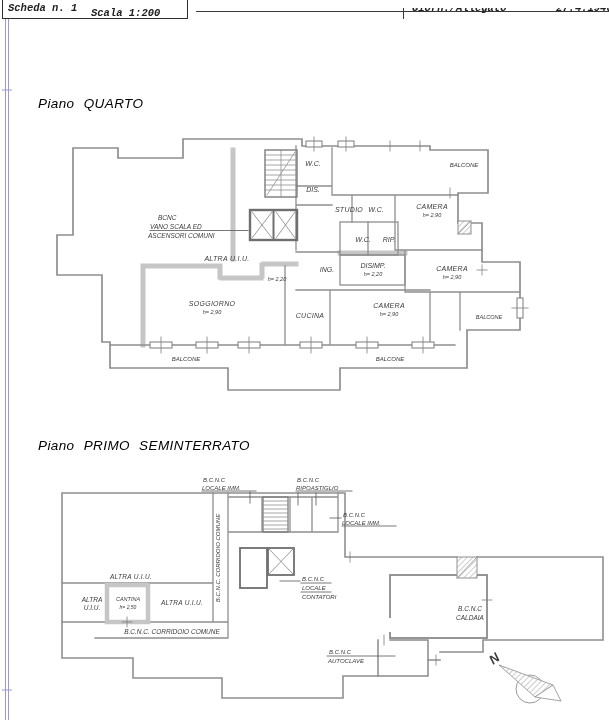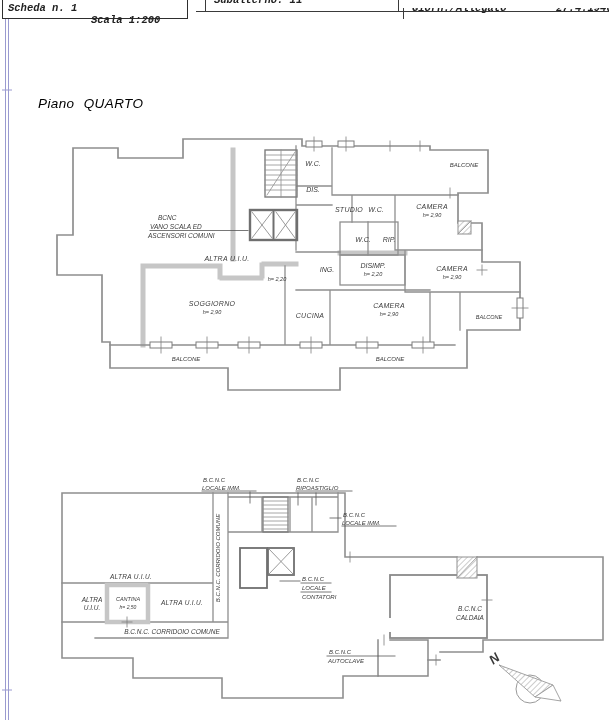--- a/index.html
+++ b/index.html
@@ -3,21 +3,21 @@
 <meta charset="utf-8">
 <style>
   html,body{margin:0;padding:0;background:#e9e9e9;}
   .page{position:relative;width:609px;height:720px;background:#ffffff;overflow:hidden;
         font-family:"Liberation Sans",sans-serif;font-style:italic;}
   svg{position:absolute;left:0;top:0;}
   
   .hdr-box1{position:absolute;left:2px;top:-3px;width:184px;height:20px;border:1.4px solid #2e2e2e;
             background:#fff;font-family:"Liberation Mono",monospace;font-size:10.5px;font-weight:bold;color:#222;z-index:5;}
   .hdr-box1 .a{position:absolute;left:5px;top:4px;white-space:pre;}
-  .hdr-box1 .b{position:absolute;left:88px;top:16px;white-space:pre;}
+  .hdr-box1 .b{position:absolute;left:88px;top:9px;white-space:pre;}
   .hdr-rule{position:absolute;left:196px;top:11px;width:413px;height:0;border-top:1.2px solid #3a3a3a;z-index:4;}
   .hdr-box2{position:absolute;left:205px;top:0;width:192px;height:11px;overflow:hidden;
             border-left:1.2px solid #3a3a3a;border-right:1.2px solid #3a3a3a;
             font-family:"Liberation Mono",monospace;font-size:10.5px;font-weight:bold;color:#222;z-index:5;}
   .hdr-box3{position:absolute;left:403px;top:8px;width:206px;height:11px;overflow:hidden;
             border-left:1.2px solid #3a3a3a;
             font-family:"Liberation Mono",monospace;font-size:10.5px;font-weight:bold;color:#222;z-index:5;}
   .clip{position:absolute;top:-6px;white-space:pre;}
   .cl1{left:8px;} .cl2{left:8px;} .cl3{left:152px;}
   
@@ -31,29 +31,27 @@
 </head>
 <body>
 
 <div class="page">
 
   <div class="hdr-box1">
     <span class="a">Scheda n. 1</span>
     <span class="b">Scala 1:200</span>
   </div>
   <div class="hdr-rule"></div>
-  <div class="hdr-box2">
-    <span class="clip cl1">Subalterno: 11</span>
-  </div>
   <div class="hdr-box3">
     <span class="clip cl2">Giorn./Allegato</span>
     <span class="clip cl3">27.4.1940</span>
   </div>
 
   <div class="ptitle t1">Piano QUARTO</div>
+  <div class="ptitle t2">Piano PRIMO SEMINTERRATO</div>
 
   <svg width="609" height="720" viewBox="0 0 609 720">
     <defs>
       <pattern id="hatch" width="4" height="4" patternUnits="userSpaceOnUse" patternTransform="rotate(45)">
         <rect width="4" height="4" fill="#ffffff"></rect>
         <line x1="0" y1="0" x2="0" y2="4" stroke="#9a9a9a" stroke-width="1"></line>
       </pattern>
     </defs>
 
     <g>

